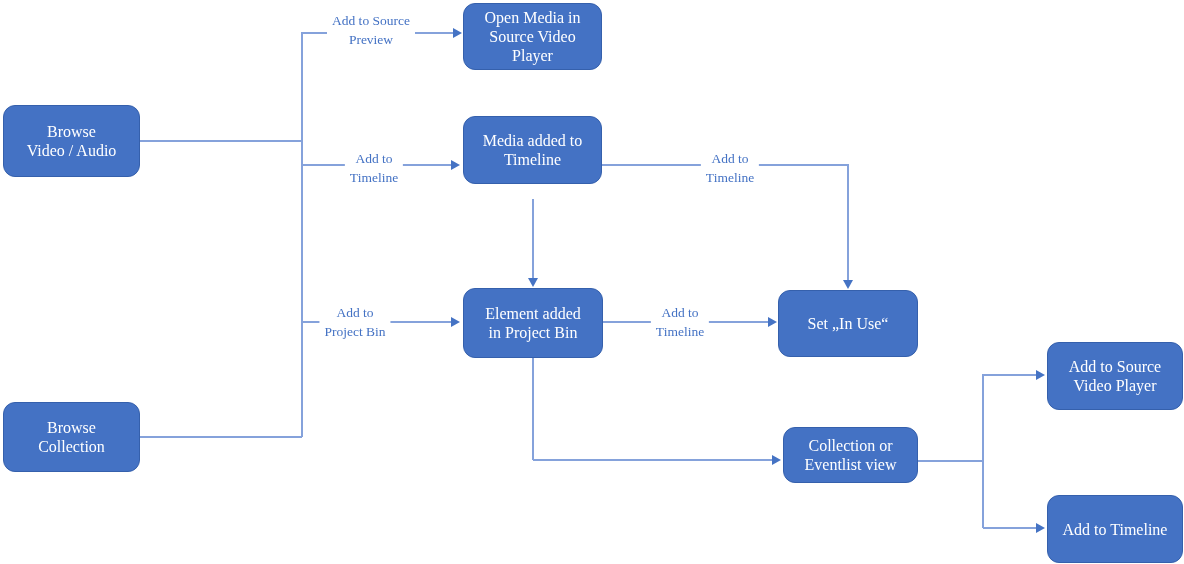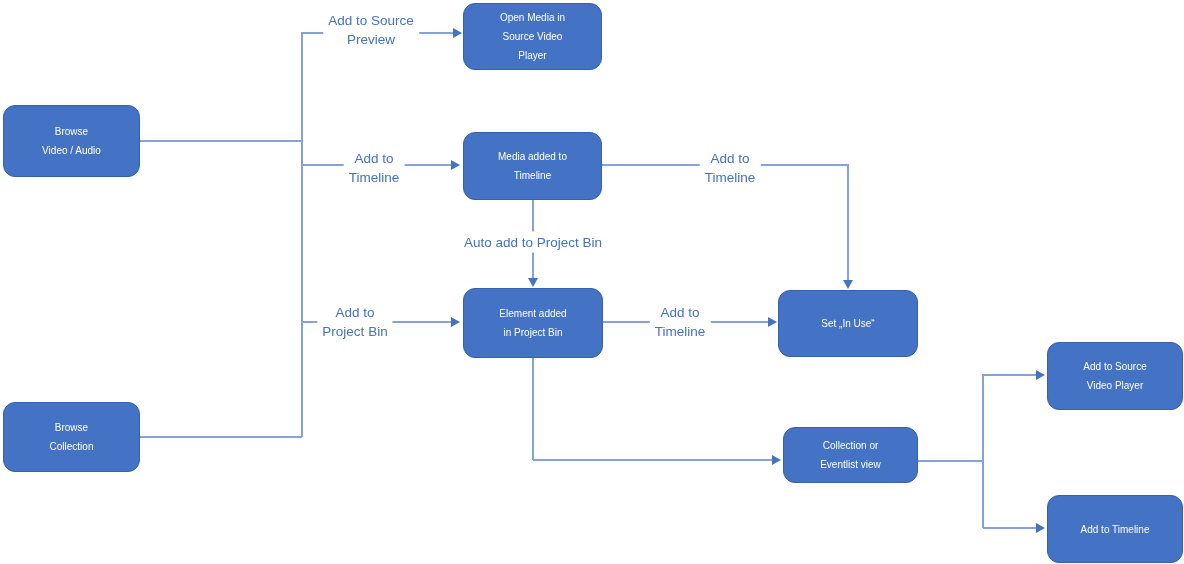--- a/index.html
+++ b/index.html
@@ -4,41 +4,41 @@
 <style>
   :root {
     --node-fill: #4472C4;
     --node-border: #3560AC;
     --node-text: #FFFFFF;
     --connector: #85A2DB;
     --arrowhead: #4573C4;
     --label-text: #4472C4;
     --background: #FFFFFF;
   }
-  * { margin: 0; padding: 0; box-sizing: border-box; }
+  * { margin: 0; padding: 0; box-sizing: border-box; font-family: Liberation Serif, serif; }
   html, body { background: var(--background); }
   .canvas {
     position: relative;
     width: 1184px;
     height: 564px;
     background: var(--background);
     font-family: "Liberation Sans", sans-serif;
     overflow: hidden;
   }
   .box {
     position: absolute;
     background: var(--node-fill);
     border: 1.5px solid var(--node-border);
     border-radius: 12px;
     color: var(--node-text);
     display: flex;
     align-items: center;
     justify-content: center;
     text-align: center;
-    font-size: 10px;
+    font-size: 16px;
     line-height: 19px;
     white-space: pre-line;
   }
   .hl {
     position: absolute;
     height: 1.5px;
     background: var(--connector);
   }
   .vl {
     position: absolute;
@@ -103,36 +103,35 @@
   <div class="arr-r" style="left:1036px;top:370px"></div>
   <div class="arr-r" style="left:1036px;top:523px"></div>
 
   <div class="box" style="left:3px;top:105px;width:137px;height:72px">Browse
 Video / Audio</div>
   <div class="box" style="left:3px;top:402px;width:137px;height:70px">Browse
 Collection</div>
   <div class="box" style="left:463px;top:3px;width:139px;height:67px">Open Media in
 Source Video
 Player</div>
-  <div class="box" style="left:463px;top:132px;width:139px;height:68px">Media added to
+  <div class="box" style="left:463px;top:116px;width:139px;height:68px">Media added to
 Timeline</div>
   <div class="box" style="left:778px;top:290px;width:140px;height:67px">Set „In Use“</div>
   <div class="box" style="left:463px;top:288px;width:140px;height:70px">Element added
 in Project Bin</div>
   <div class="box" style="left:783px;top:427px;width:135px;height:56px">Collection or
 Eventlist view</div>
   <div class="box" style="left:1047px;top:342px;width:136px;height:68px">Add to Source
 Video Player</div>
   <div class="box" style="left:1047px;top:495px;width:136px;height:68px">Add to Timeline</div>
 
   <div class="lbl" style="left:371px;top:30px">Add to Source
 Preview</div>
   <div class="lbl" style="left:374px;top:168px">Add to
 Timeline</div>
-  <div class="lbl" style="left:533px;top:242px">Auto add to Project Bin</div>
   <div class="lbl" style="left:355px;top:322px">Add to
 Project Bin</div>
   <div class="lbl" style="left:680px;top:322px">Add to
 Timeline</div>
   <div class="lbl" style="left:730px;top:168px">Add to
 Timeline</div>
 
 </div>
 
 </body></html>

